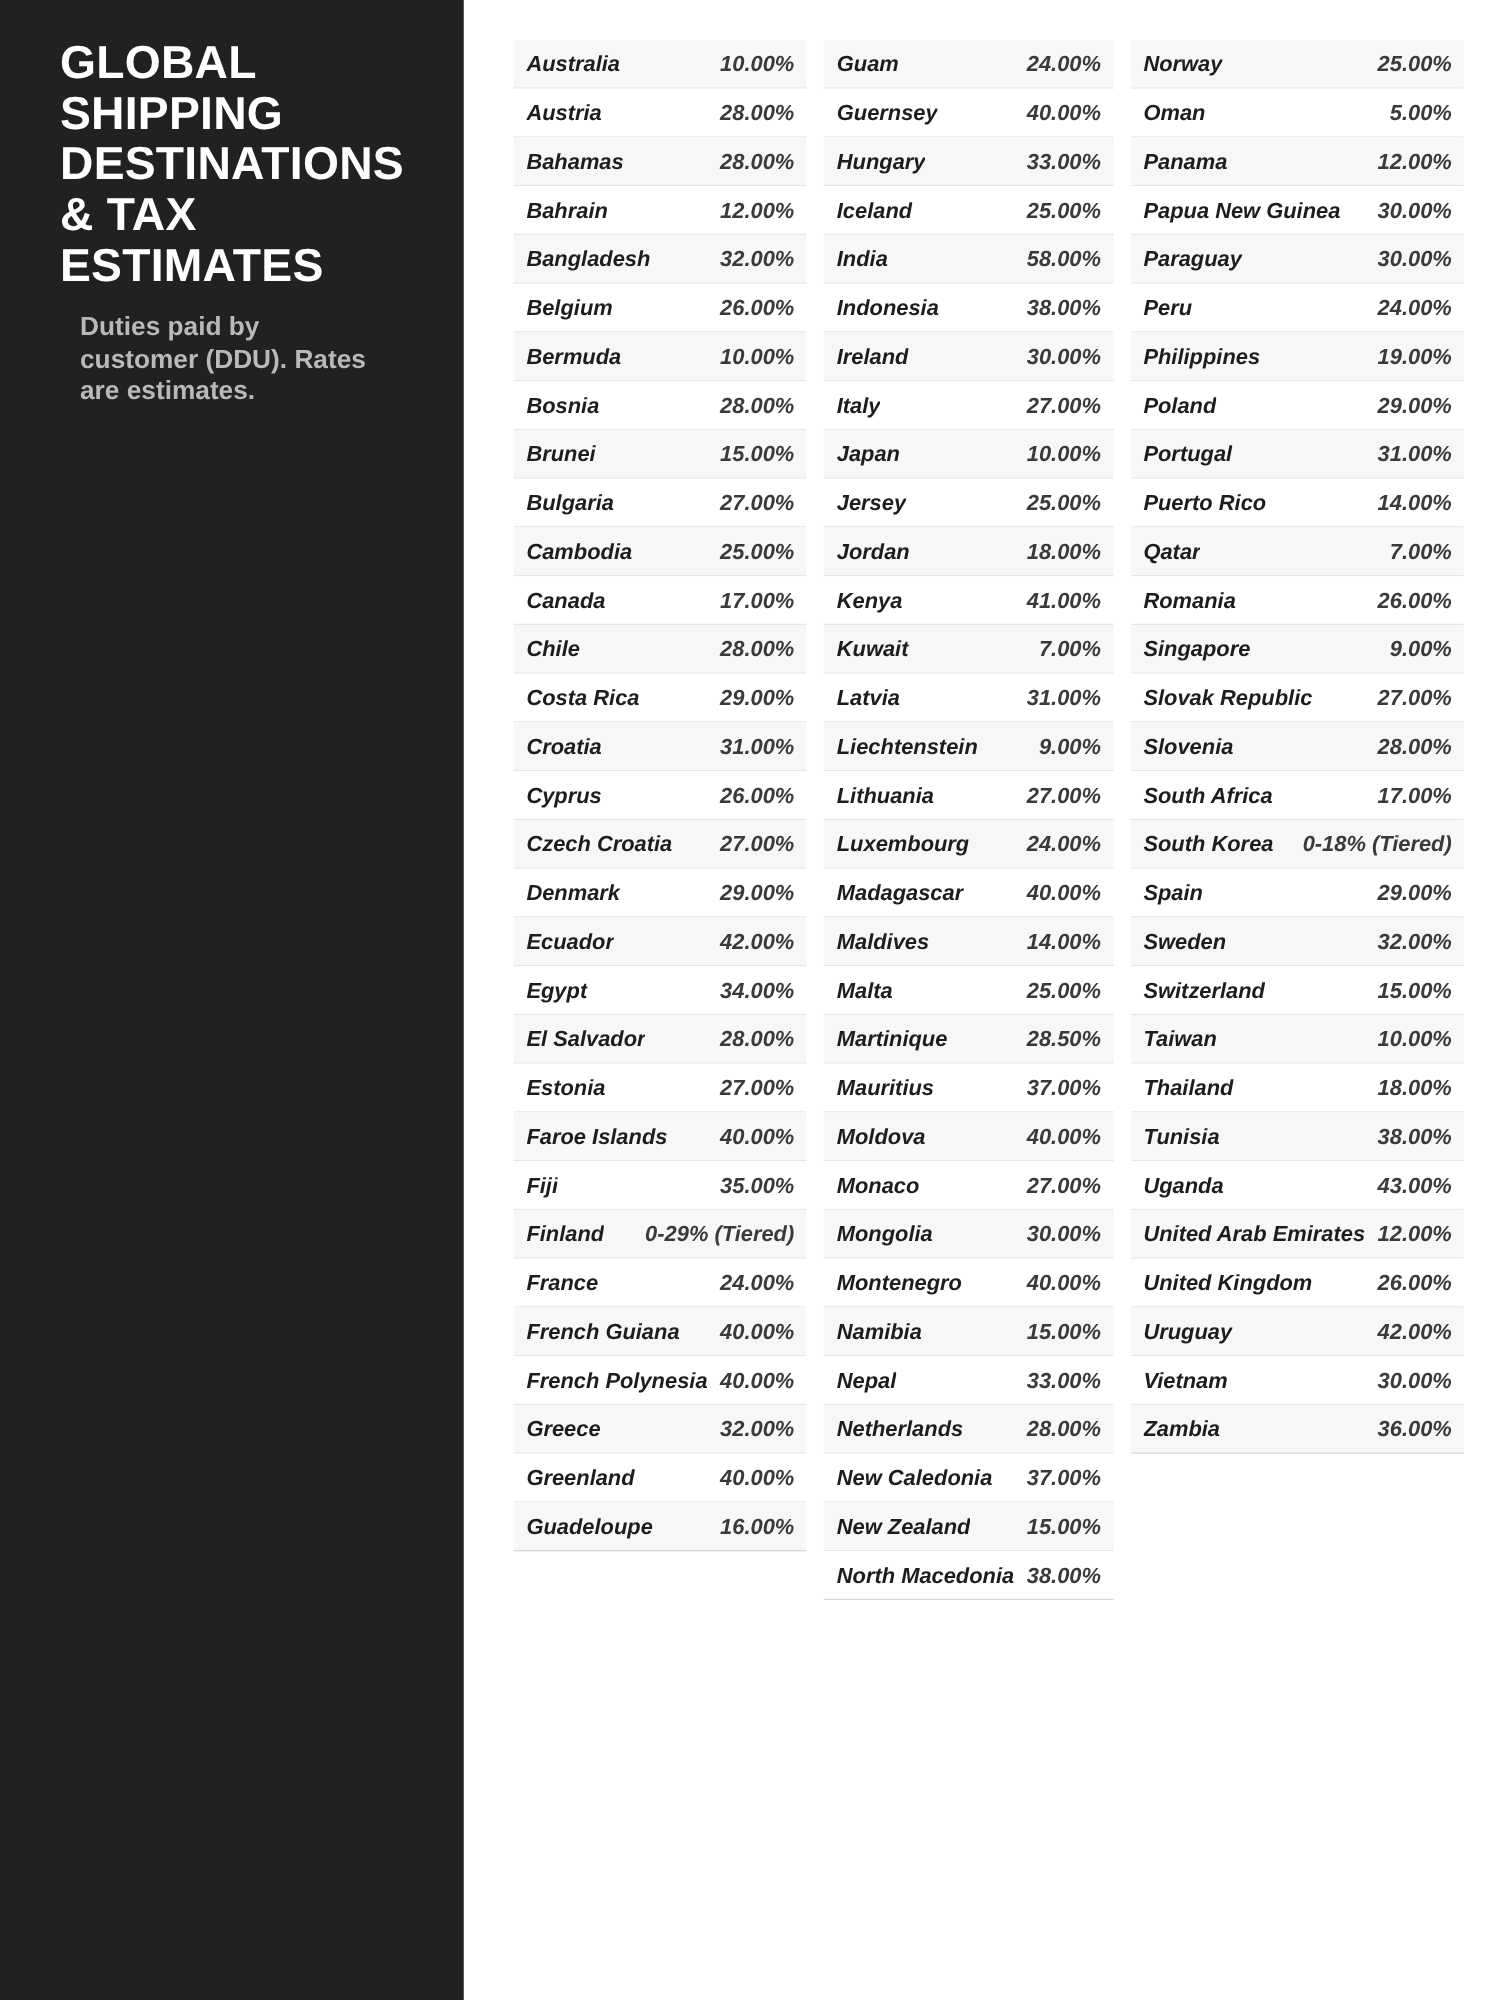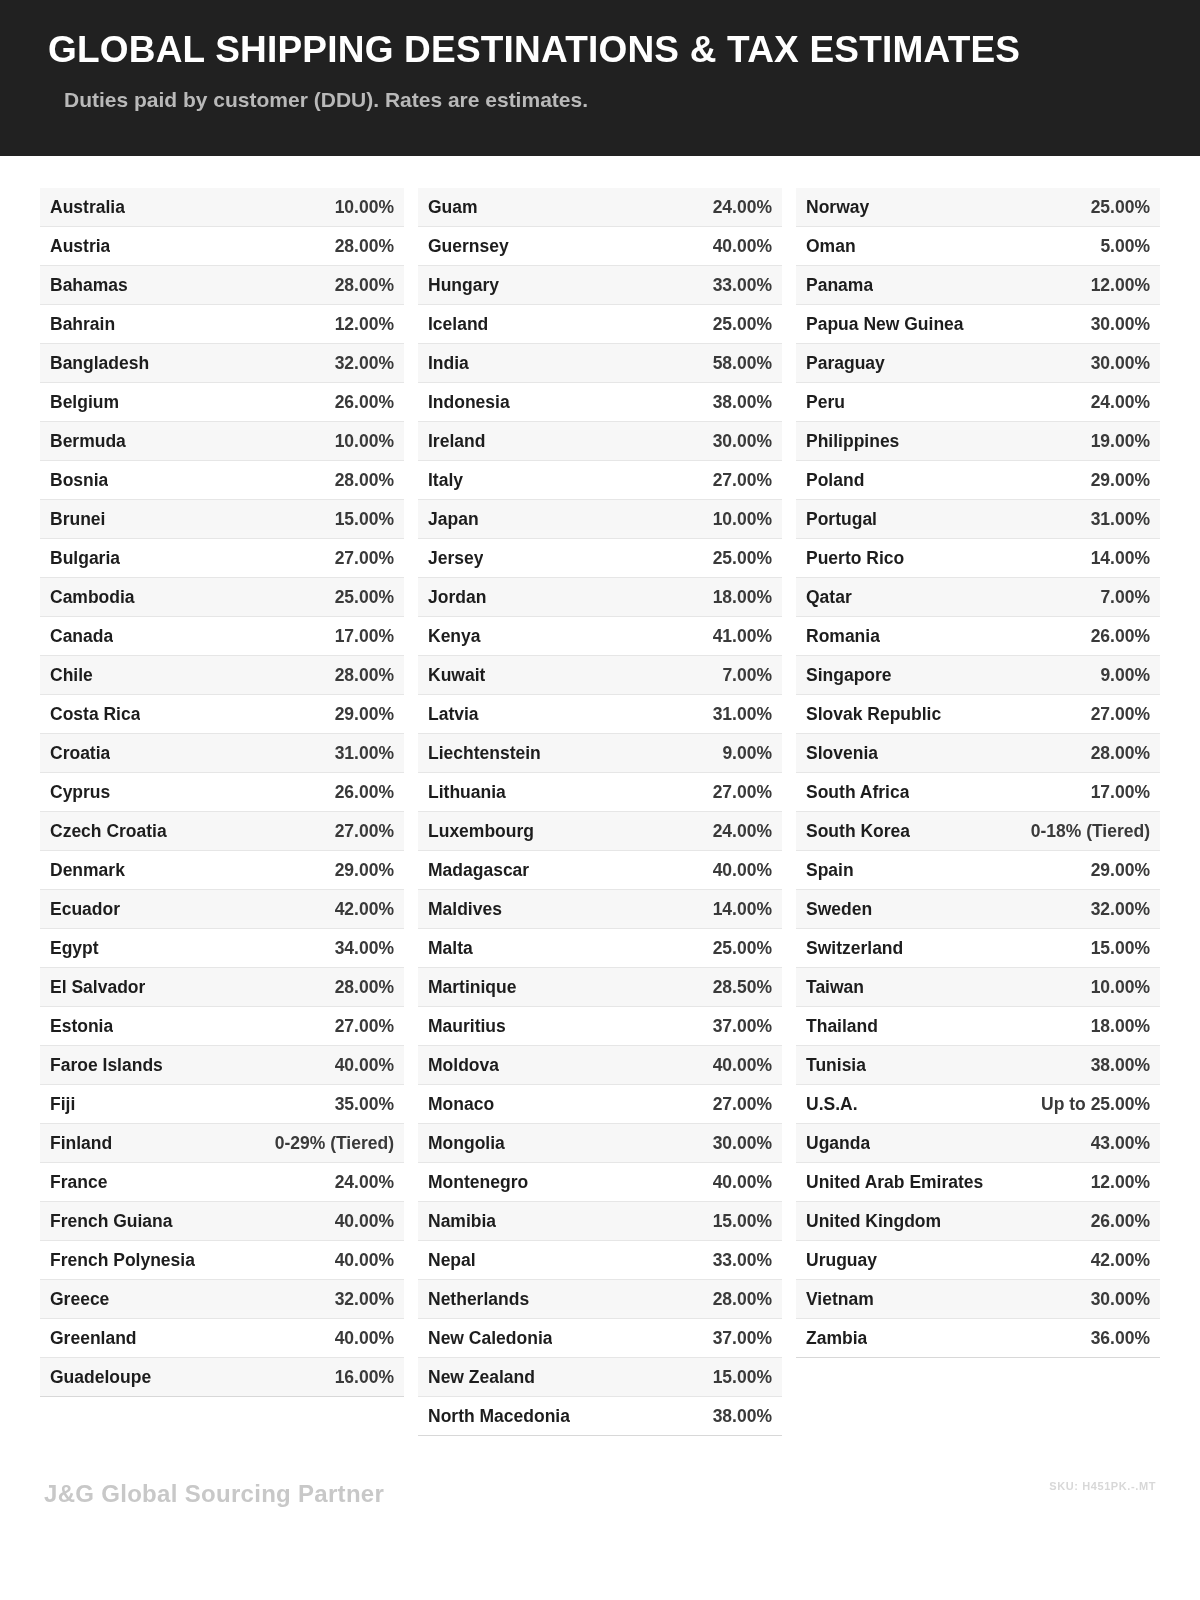--- a/index.html
+++ b/index.html
@@ -12,21 +12,21 @@
     background: #ffffff;
     font-family: "Liberation Sans", sans-serif;
     color: #222222;
     overflow: hidden;
   }
   .page {
     width: 1200px;
     height: 1600px;
     position: relative;
     display: flex;
-    flex-direction: column;
+    flex-direction: row;
   }
   
   .header {
     background: #212121;
     padding: 30px 48px 28px 48px;
     box-sizing: border-box;
   }
   .header-title {
     color: #ffffff;
     font-size: 37px;
@@ -48,20 +48,21 @@
     padding: 32px 40px 0 40px;
     box-sizing: border-box;
     display: flex;
     gap: 14px;
     align-items: flex-start;
   }
   .column {
     flex: 1 1 0;
     display: flex;
     flex-direction: column;
+    font-style: italic;
   }
   .row {
     display: flex;
     align-items: baseline;
     justify-content: space-between;
     padding: 9px 10px 8px 10px;
     border-bottom: 1px solid #e6e6e6;
     box-sizing: border-box;
   }
   .row:nth-child(odd) {
@@ -464,24 +465,20 @@
         </div>
         <div class="row">
           <span class="country">Thailand</span>
           <span class="rate">18.00%</span>
         </div>
         <div class="row">
           <span class="country">Tunisia</span>
           <span class="rate">38.00%</span>
         </div>
         <div class="row">
-          <span class="country">U.S.A.</span>
-          <span class="rate">Up to 25.00%</span>
-        </div>
-        <div class="row">
           <span class="country">Uganda</span>
           <span class="rate">43.00%</span>
         </div>
         <div class="row">
           <span class="country">United Arab Emirates</span>
           <span class="rate">12.00%</span>
         </div>
         <div class="row">
           <span class="country">United Kingdom</span>
           <span class="rate">26.00%</span>

